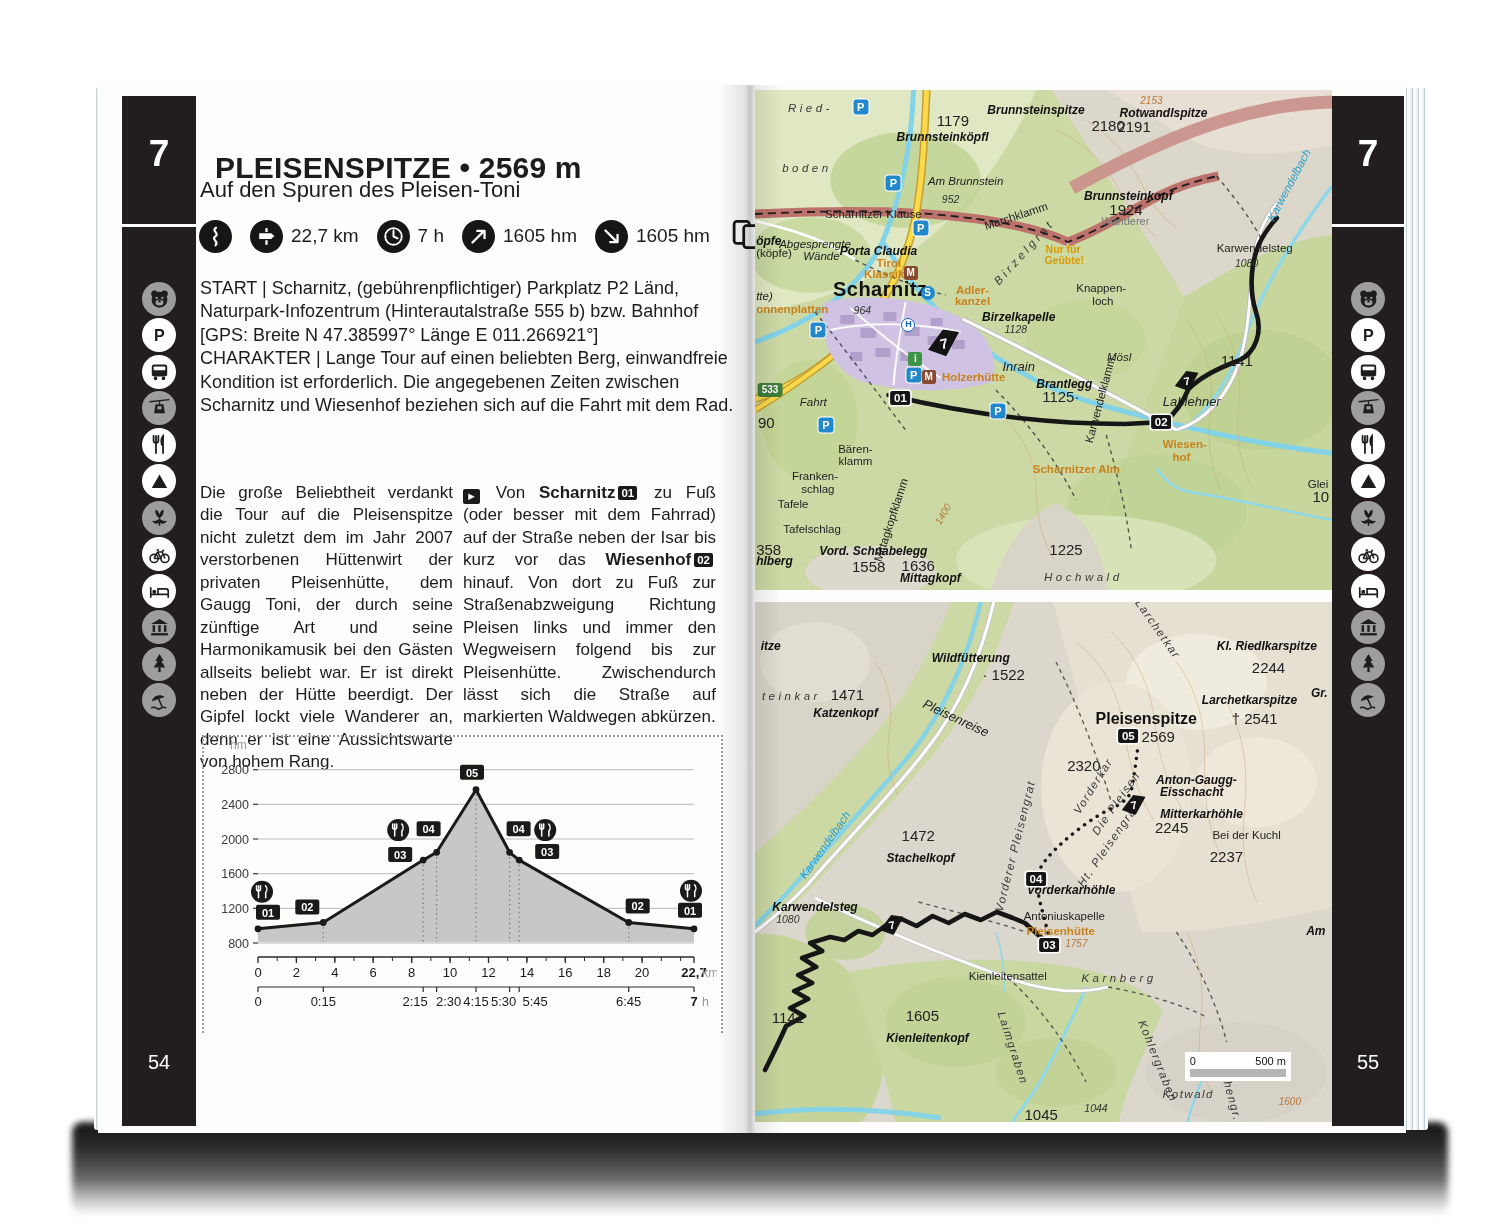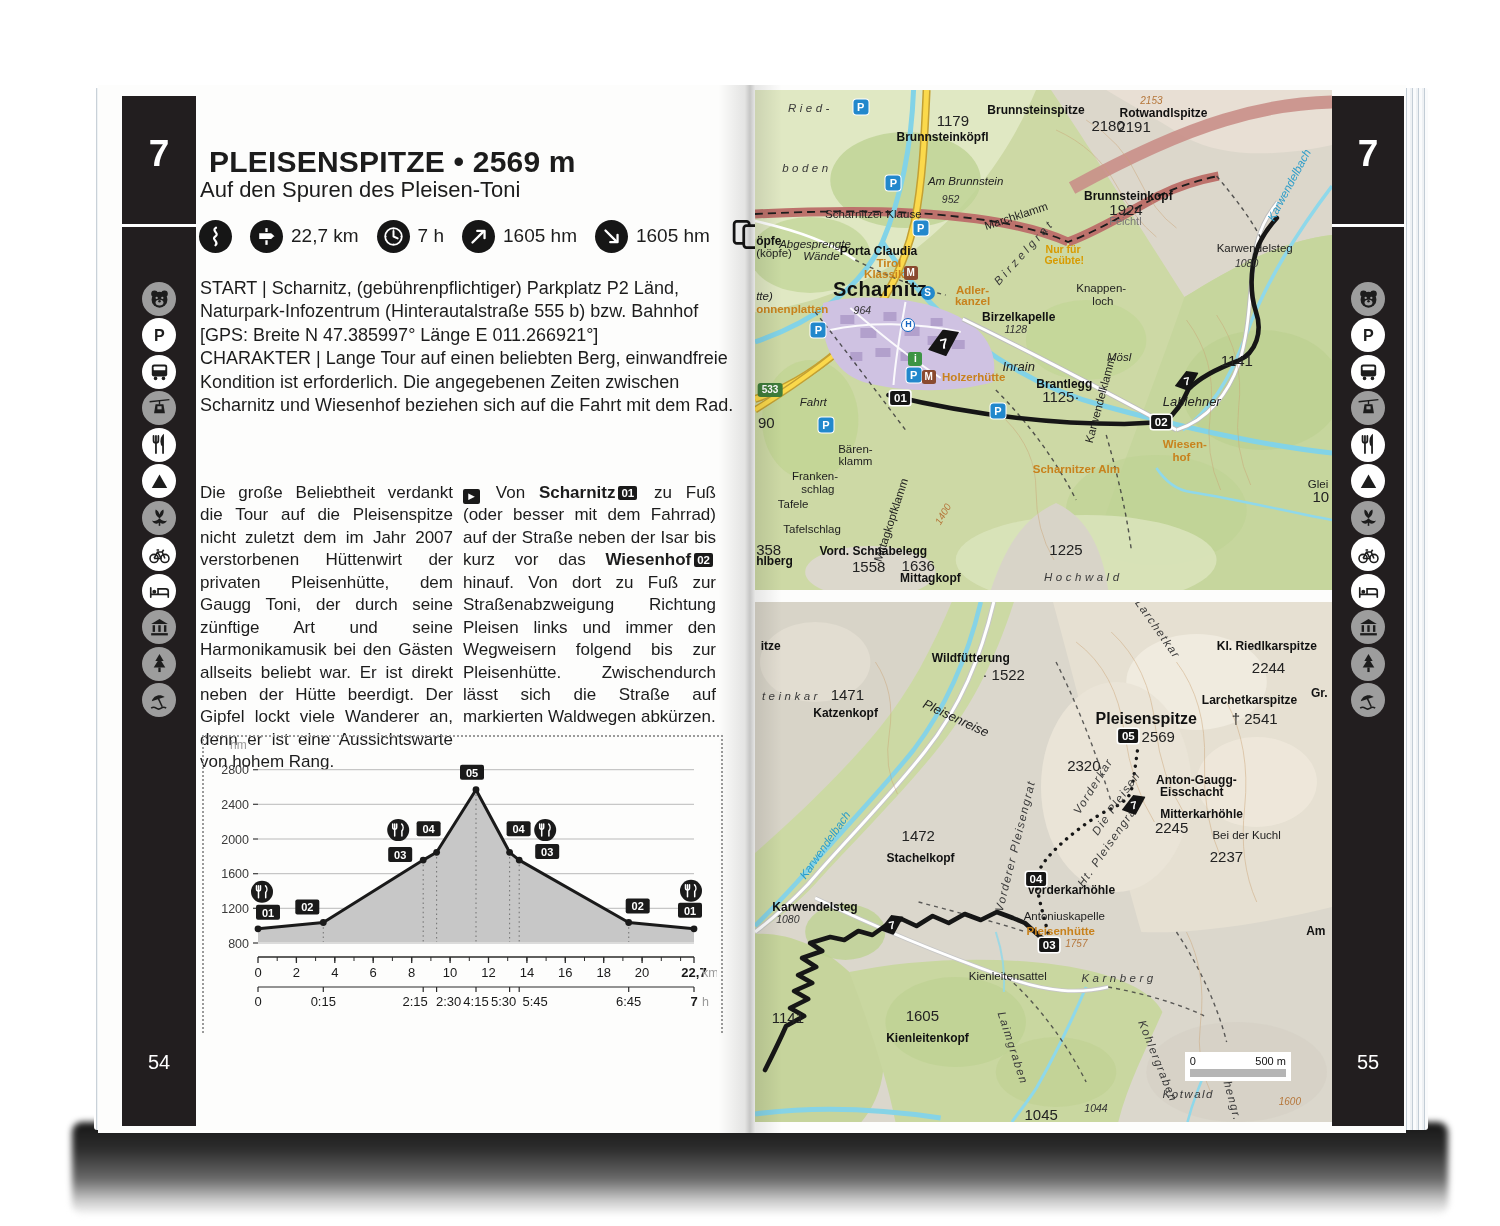--- a/index.html
+++ b/index.html
@@ -50,21 +50,21 @@
   .legend{position:absolute;left:202px;top:1032px;width:493px;background:#e3e3e3;padding:9px 12px;
         font-size:16.5px;line-height:1.6;z-index:3;}
   
   .map{position:absolute;overflow:hidden;z-index:3;background:#cdd9a5;}
   .map1{left:755px;top:90px;width:577px;height:500px;}
   .map2{left:755px;top:602px;width:577px;height:520px;background:#dbd7cc;}
   .map svg.terrain{position:absolute;left:0;top:0;width:100%;height:100%;}
   .overlay{position:absolute;left:0;top:0;width:100%;height:100%;}
   .ml{position:absolute;white-space:nowrap;}
   .plain{font-size:11.5px;color:#1e1e1e;}
-  .plain-b{font-size:12px;font-weight:bold;color:#111;}
+  .plain-b{font-size:12px;font-weight:bold;color:#111;font-style:italic;}
   .peak-lg{font-size:16px;font-weight:bold;color:#111;}
   .town{font-size:20px;font-weight:bold;color:#111;letter-spacing:.5px;}
   .elev{font-size:15px;color:#222;}
   .elev-it{font-size:10.5px;font-style:italic;color:#333;}
   .water{font-size:11.5px;font-style:italic;color:#2a9cc9;}
   .hut{font-size:11.5px;font-weight:bold;color:#c8821d;}
   .farm{font-size:11.5px;font-style:italic;color:#222;}
   .farm-lg{font-size:13px;font-style:italic;color:#222;}
   .area{font-size:11.5px;font-style:italic;color:#3a3a3a;letter-spacing:1.5px;}
   .area-sp{font-size:11.5px;font-style:italic;color:#3a3a3a;letter-spacing:3.5px;}
@@ -290,21 +290,21 @@
           <svg width="25" height="25" viewBox="0 0 24 24">
             <path d="M4.6 12.6 C6 7.4 12.2 5.2 17 8.6 L4.6 12.6 Z" fill="#1d1d1d"></path>
             <path d="M11 10.2 L14.6 18" stroke="#1d1d1d" stroke-width="1.5"></path>
             <path d="M4 19.4 q2.4-1.8 4.8 0 q2.4 1.8 4.8 0 q2.4-1.8 4.8 0" stroke="#1d1d1d" stroke-width="1.5" fill="none"></path>
           </svg>
         </div>
       </div>
     <div class="pagenum">55</div>
   </aside>
 
-  <h1 class="title" style="margin:9px;">PLEISENSPITZE • 2569 m</h1>
+  <h1 class="title" style="margin:15px;">PLEISENSPITZE • 2569 m</h1>
   <div class="subtitle">Auf den Spuren des Pleisen-Toni</div>
   <div class="stats" id="stats-row">
       <span class="stat-circle" style="margin-right: 18px;">
         <svg width="25" height="25" viewBox="0 0 24 24">
           <path d="M12.5 3.6 C7.5 6.5 16.5 9 11.8 12 C7.5 14.8 16 17 12 20.4" stroke="#ffffff" stroke-width="2.1" fill="none" stroke-linecap="round"></path>
         </svg>
       </span>
       <span class="stat-circle">
         <svg width="25" height="25" viewBox="0 0 24 24">
           <rect x="10.9" y="4" width="2.2" height="16" fill="#ffffff"></rect>
@@ -594,21 +594,21 @@
         <span class="ml elev" style="left:61.2%;top:7%;transform:translate(-50%,-50%)">2180</span>
         <span class="ml contour" style="left:68.7%;top:2%;transform:translate(-50%,-50%)">2153</span>
         <span class="ml plain-b" style="left:70.8%;top:4.6%;transform:translate(-50%,-50%)">Rotwandlspitze</span>
         <span class="ml elev" style="left:65.7%;top:7.2%;transform:translate(-50%,-50%)">2191</span>
         <span class="ml farm" style="left:36.5%;top:18.2%;transform:translate(-50%,-50%)">Am Brunnstein</span>
         <span class="ml elev-it" style="left:33.9%;top:21.8%;transform:translate(-50%,-50%)">952</span>
         <span class="ml plain" style="left:20.5%;top:24.8%;transform:translate(-50%,-50%)">Scharnitzer Klause</span>
         <span class="ml plain" style="left:45.2%;top:25.2%;transform:translate(-50%,-50%) rotate(-18deg)">Marchklamm</span>
         <span class="ml plain-b" style="left:64.7%;top:21.2%;transform:translate(-50%,-50%)">Brunnsteinkopf</span>
         <span class="ml elev" style="left:64.3%;top:23.8%;transform:translate(-50%,-50%)">1924</span>
-        <span class="ml grey" style="left:64.2%;top:26.2%;transform:translate(-50%,-50%)">Feichtl</span>
+        <span class="ml grey" style="left:64.2%;top:26.2%;transform:translate(-50%,-50%)">Wanderer</span>
         <span class="ml water" style="left:92.5%;top:19%;transform:translate(-50%,-50%) rotate(-62deg)">Karwendelbach</span>
         <span class="ml plain" style="left:86.6%;top:31.6%;transform:translate(-50%,-50%)">Karwendelsteg</span>
         <span class="ml elev-it" style="left:85.2%;top:34.6%;transform:translate(-50%,-50%)">1080</span>
         <span class="ml warn" style="left:53.4%;top:31.8%;transform:translate(-50%,-50%)">Nur für</span>
         <span class="ml warn" style="left:53.6%;top:34%;transform:translate(-50%,-50%)">Geübte!</span>
         <span class="ml plain" style="left:60%;top:39.6%;transform:translate(-50%,-50%)">Knappen-</span>
         <span class="ml plain" style="left:60.3%;top:42.2%;transform:translate(-50%,-50%)">loch</span>
         <span class="ml area-sp" style="left:46.6%;top:32.4%;transform:translate(-50%,-50%) rotate(-48deg)">Birzelgrat</span>
         <span class="ml farm" style="left:10.4%;top:30.8%;transform:translate(-50%,-50%)">Abgesprengte</span>
         <span class="ml farm" style="left:11.5%;top:33.2%;transform:translate(-50%,-50%)">Wände</span>

